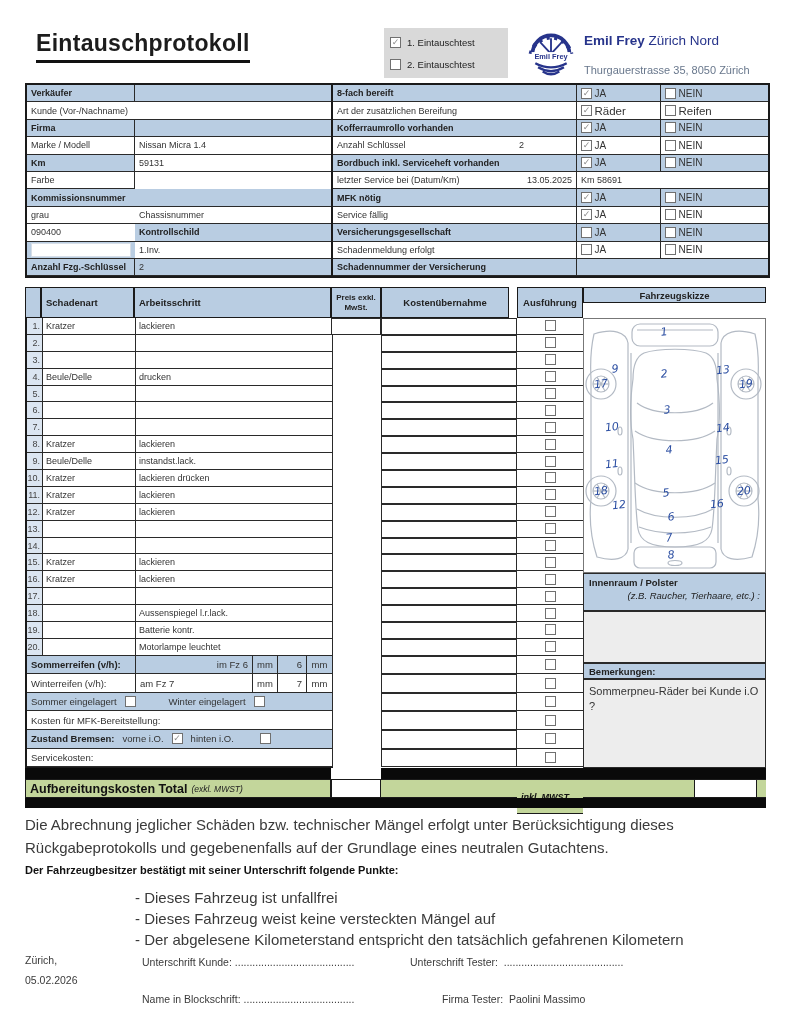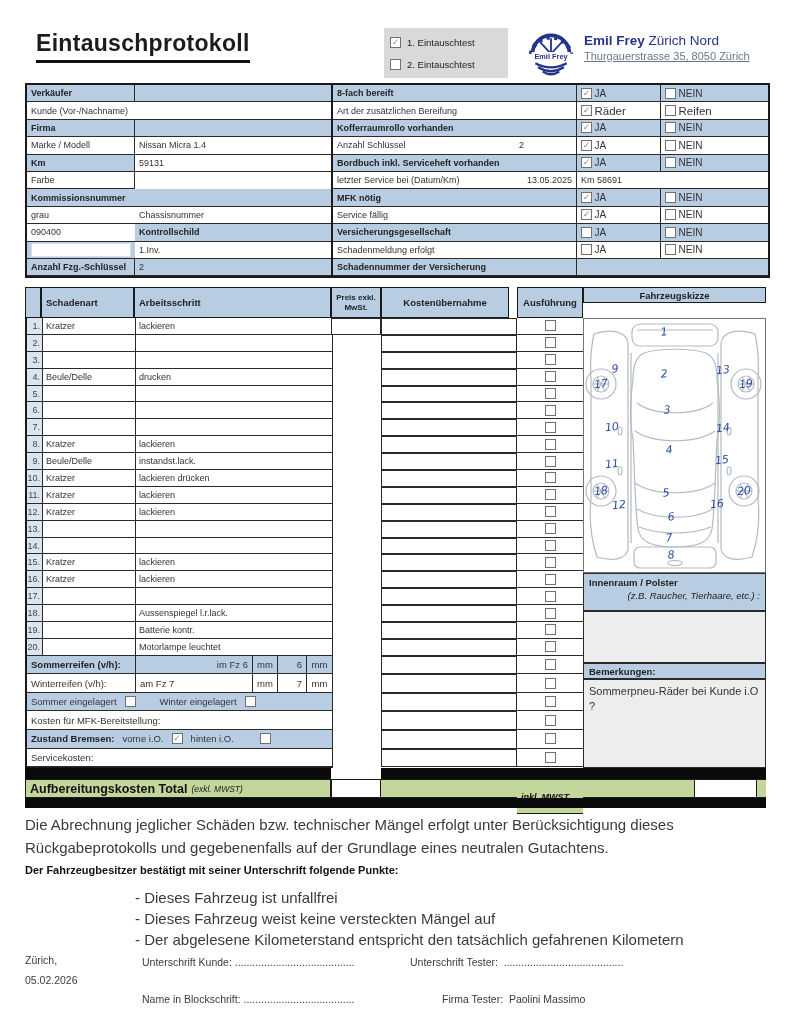--- a/index.html
+++ b/index.html
@@ -13,21 +13,21 @@
   .testpanel{left:384px;top:28px;width:124px;height:50px;background:#d9d9d9;
              display:flex;flex-direction:column;justify-content:space-around;padding:3px 6px;}
   .testrow{display:flex;align-items:center;gap:6px;font-size:9.5px;color:#222;}
   .cb{width:11px;height:11px;min-width:11px;border:1px solid #707070;background:#fff;
       display:inline-flex;align-items:center;justify-content:center;
       font-size:9px;line-height:9px;color:#8b8b8b;box-sizing:border-box;}
   .brand{left:527px;top:29px;display:flex;gap:9px;align-items:flex-start;}
   .brandtext{padding-top:4px;}
   .brandline1{font-size:13.5px;color:#27348b;}
   .brandline1 b{font-weight:bold;}
-  .brandline2{font-size:11px;color:#68778c;margin-top:2px;text-decoration:underline;}
+  .brandline2{font-size:11px;color:#68778c;margin-top:16px;}
 
   
   .vgrid{display:grid;position:absolute;border:2px solid #1a1a1a;background:#fff;}
   #vleft{left:25px;top:83px;width:306px;grid-template-columns:108px 1fr;grid-auto-rows:17.4px;}
   #vright{left:331px;top:83px;width:435px;grid-template-columns:244px 84px 1fr;grid-auto-rows:17.4px;}
   .c{border-right:1px solid #2a2a2a;border-bottom:1px solid #2a2a2a;display:flex;align-items:center;
      padding:0 4px;font-size:9px;white-space:nowrap;overflow:hidden;box-sizing:border-box;color:#333;}
   .c.last{border-right:none;}
   .blue{background:#b9cde2;}
   .bld{font-weight:bold;color:#222;}
@@ -251,21 +251,21 @@
       <span class="bseg bdr" style="width:117px">am Fz 7</span>
       <span class="bseg bdr ctr" style="width:25px">mm</span>
       <span class="bseg bdr rt" style="width:29px">7</span>
       <span class="bseg ctr" style="flex:1">mm</span>
     </div>
     <div class="brow blue">
       <span class="bseg">Sommer eingelagert</span>
       <span class="bseg">
           <span class="cb"></span>
         </span>
-      <span class="bseg" style="margin-left:16px">Winter eingelagert</span>
+      <span class="bseg" style="margin-left:25px">Winter eingelagert</span>
       <span class="bseg">
           <span class="cb"></span>
         </span>
     </div>
     <div class="brow">
       <span class="bseg">Kosten für MFK-Bereitstellung:</span>
     </div>
     <div class="brow blue">
       <span class="bseg bld">Zustand Bremsen:</span>
       <span class="bseg">vorne i.O.</span>

